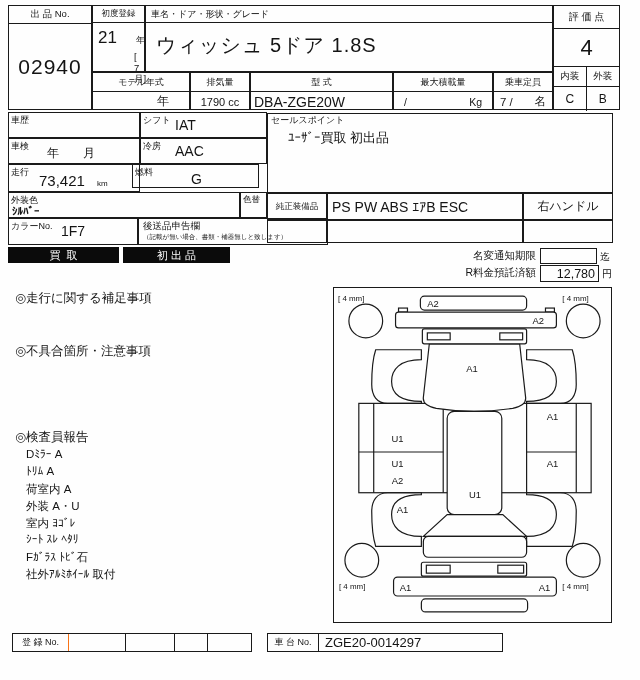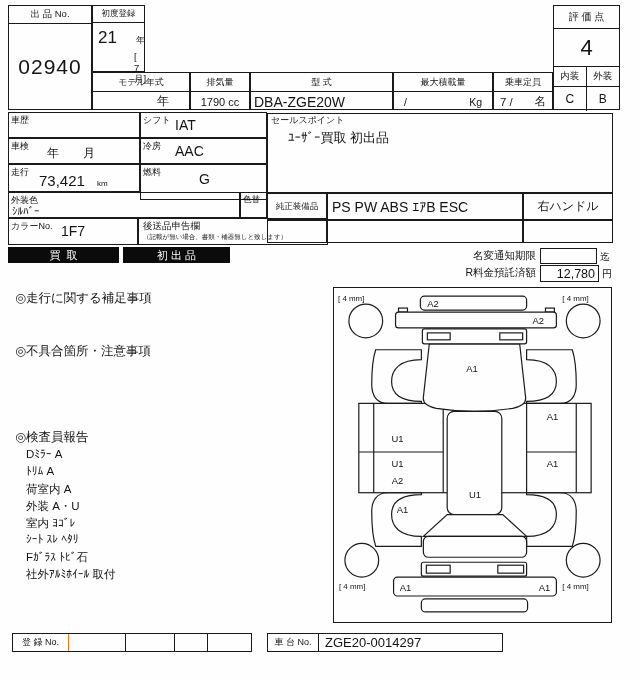--- a/index.html
+++ b/index.html
@@ -28,20 +28,24 @@
 
   <div class="box" style="left:92px;top:5px;width:53px;height:67px;">
     <div style="height:16px;border-bottom:1px solid #1a1a1a;display:flex;align-items:center;justify-content:center;font-size:8.5px;">初度登録</div>
     <div style="padding:5px 2px 0 5px;display:flex;align-items:baseline;gap:19px;">
       <span style="font-size:17px;">21</span>
       <span style="font-size:9px;">年</span>
     </div>
     <div style="padding:3px 0 0 3px;font-size:9.5px;margin-left:38px;">[ 7 月]</div>
   </div>
 
+  <div class="box" style="left:145px;top:5px;width:408px;height:67px;">
+    <div style="height:16px;border-bottom:1px solid #1a1a1a;display:flex;align-items:center;padding-left:5px;font-size:9px;">車名・ドア・形状・グレード</div>
+    <div style="padding:9px 0 0 10px;font-size:20px;letter-spacing:1px;">ウィッシュ 5ドア  1.8S</div>
+  </div>
 
   <div class="hdrcell" style="left:92px;top:72px;width:98px;height:38px;">
     <div class="colhead">モデル年式</div>
     <div class="colval" style="justify-content:flex-end;padding-right:20px;">年</div>
   </div>
   <div class="hdrcell" style="left:190px;top:72px;width:60px;height:38px;">
     <div class="colhead">排気量</div>
     <div class="colval" style="justify-content:center;font-size:11px;">1790 cc</div>
   </div>
   <div class="hdrcell" style="left:250px;top:72px;width:143px;height:38px;">
@@ -92,28 +96,28 @@
   <div class="box" style="left:140px;top:138px;width:127px;height:26px;">
     <span class="cellLabel">冷房</span>
     <span class="t" style="left:34px;top:5px;font-size:14px;">AAC</span>
   </div>
 
   <div class="box" style="left:8px;top:164px;width:132px;height:28px;">
     <span class="cellLabel">走行</span>
     <span class="t" style="left:30px;top:8px;font-size:15px;">73,421</span>
     <span class="t" style="left:88px;top:15px;font-size:8px;">km</span>
   </div>
-  <div class="box" style="left:140px;top:164px;width:127px;height:36px;">
+  <div class="box" style="left:132px;top:164px;width:127px;height:24px;">
     <span class="cellLabel">燃料</span>
     <span class="t" style="left:58px;top:7px;font-size:14px;">G</span>
   </div>
 
   <div class="box" style="left:8px;top:192px;width:232px;height:26px;">
     <span class="cellLabel">外装色</span>
-    <span class="t" style="left:3px;top:12px;font-size:11px;">ｼﾙﾊﾞｰ</span>
+    <span class="t" style="left:3px;top:12px;font-size:11px;font-weight:bold;">ｼﾙﾊﾞｰ</span>
   </div>
   <div class="box" style="left:240px;top:192px;width:27px;height:26px;">
     <span class="t" style="left:2px;top:2px;font-size:8.5px;">色替</span>
   </div>
 
   <div class="box" style="left:8px;top:218px;width:130px;height:27px;">
     <span class="cellLabel">カラーNo.</span>
     <span class="t" style="left:52px;top:5px;font-size:14px;">1F7</span>
   </div>
   <div class="box" style="left:138px;top:218px;width:190px;height:27px;">

